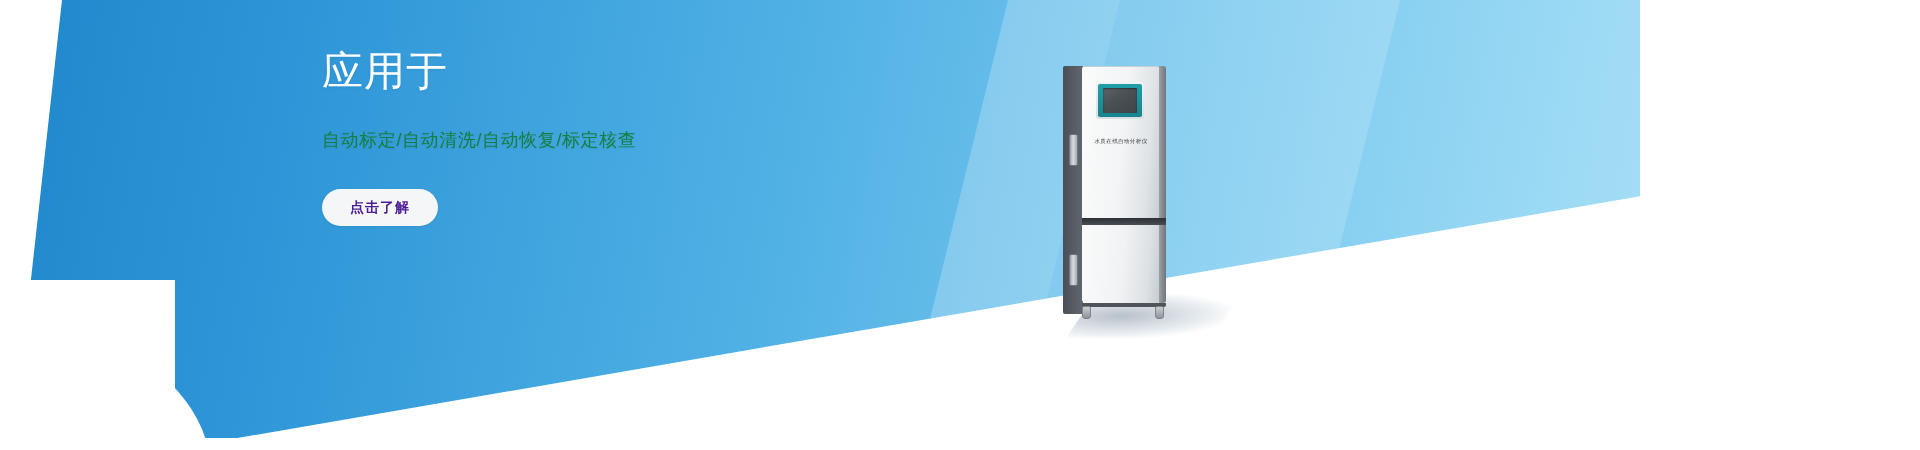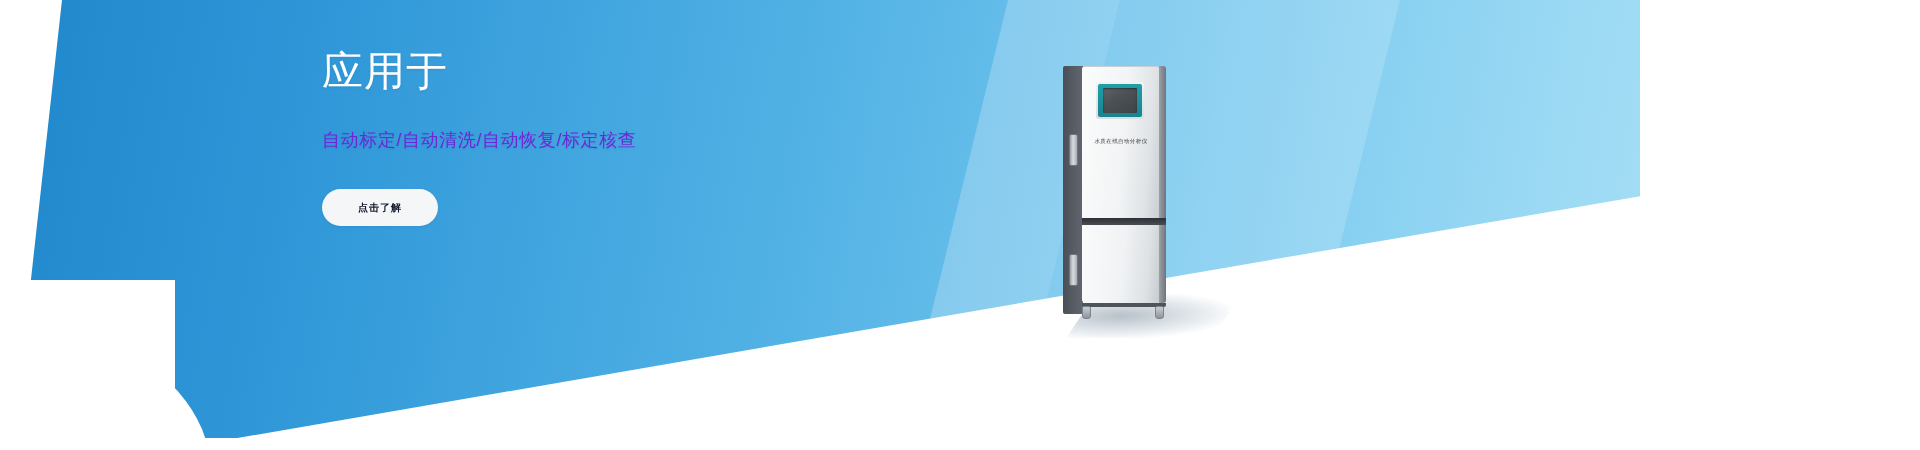--- a/index.html
+++ b/index.html
@@ -66,35 +66,35 @@
     color:#ffffff;
     font-size:41px;
     line-height:51px;
     font-weight:400;
     letter-spacing:1px;
     text-shadow:0 1px 3px rgba(0,70,120,.12);
     white-space:nowrap;
   }
   .subtitle{
     margin-top:31px;
-    color:#6d28d9;
+    color:#15803d;
     font-size:18px;
     letter-spacing:.6px;
     font-weight:400;
     text-shadow:0 1px 2px rgba(0,70,120,.10);
   }
   .cta{
     margin-top:37px;
     display:inline-flex;
     align-items:center;justify-content:center;
     width:116px;height:37px;
     background:#f4f6f7;
     border:none;border-radius:19px;
-    color:#0f172a;
-    font-size:10px;
+    color:#4c1d95;
+    font-size:14px;
     font-weight:bold;
     letter-spacing:1px;
     font-family:"Liberation Sans","DejaVu Sans",sans-serif;
     cursor:pointer;
     box-shadow:0 1px 3px rgba(0,60,110,.10);
   }
 
   
   .machine-wrap{
     position:absolute;left:1063px;top:66px;

